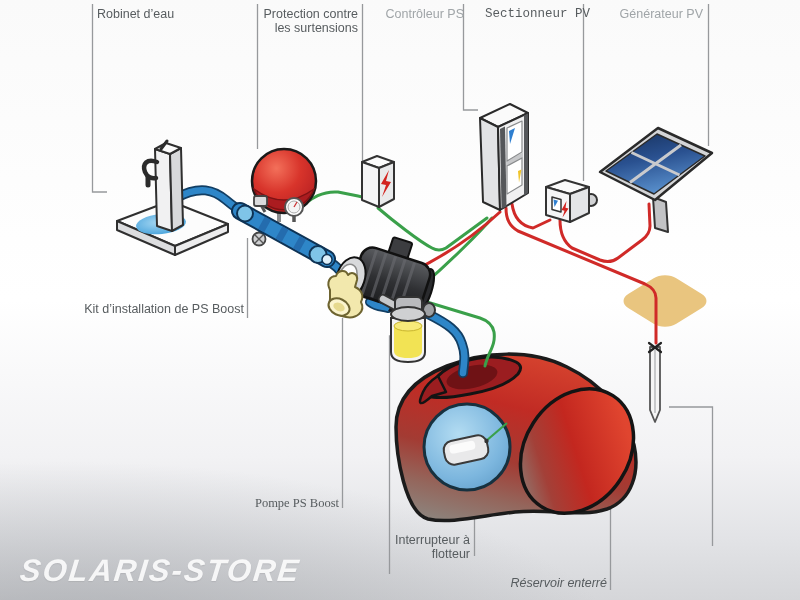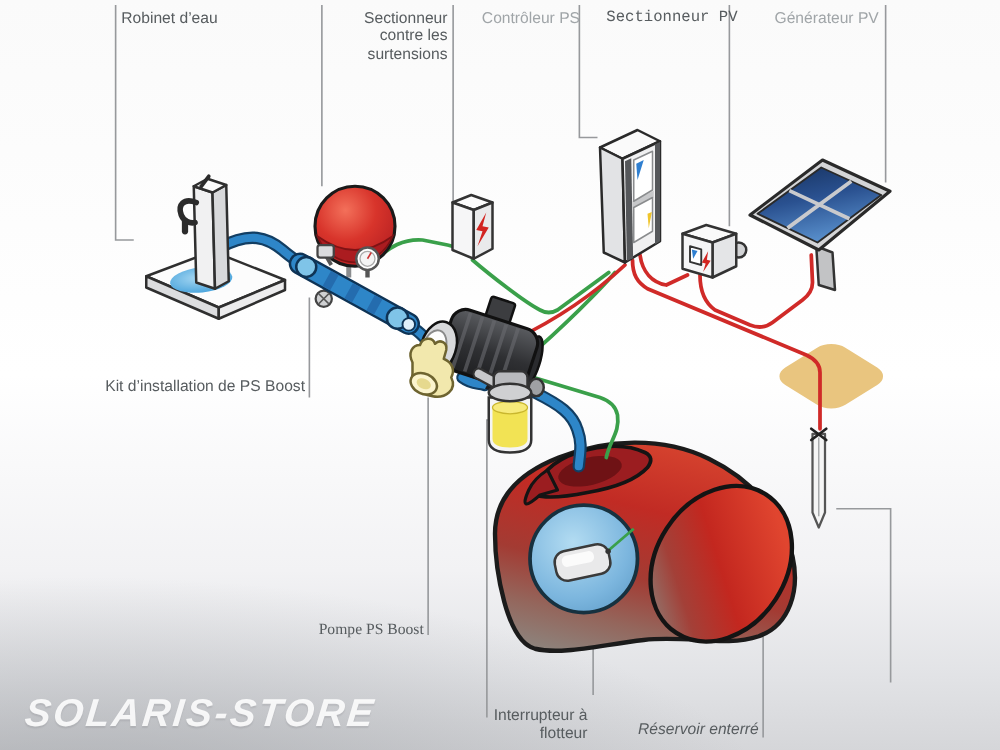--- a/index.html
+++ b/index.html
@@ -245,24 +245,24 @@
   </g>
 
   <g>
     <path d="M650,347 L660,347 L660,410 L655,422 L650,410 Z" fill="#f5f5f5" stroke="#555" stroke-width="1.8" stroke-linejoin="round"></path>
     <path d="M655,350 V413" stroke="#a9abad" stroke-width="1.2"></path>
     <path d="M649,343 L661,352 M661,343 L649,352" stroke="#222" stroke-width="2.2" stroke-linecap="round"></path>
   </g>
 </svg>
 
 <div class="label label--left label--nowrap" style="left:97px;top:7px;">Robinet d’eau</div>
-<div class="label" style="left:258px;top:7px;width:100px;">Sectionneur contre les surtensions</div>
+<div class="label" style="left:258px;top:7px;width:100px;">Protection contre les surtensions</div>
 <div class="label label--light label--nowrap" style="left:376px;top:7px;width:88px;text-align:right;">Contrôleur PS</div>
 <div class="label label--nowrap" style="left:485px;top:7px;width:93px;font-family:Liberation Mono, monospace;">Sectionneur PV</div>
 <div class="label label--light label--nowrap" style="left:610px;top:7px;width:93px;">Générateur PV</div>
 <div class="label label--nowrap" style="left:70px;top:302px;width:174px;">Kit d’installation de PS Boost</div>
 <div class="label label--nowrap" style="left:235px;top:496px;width:104px;font-family:Liberation Serif, serif;">Pompe PS Boost</div>
-<div class="label" style="left:386px;top:533px;width:84px;margin-top:32px;">Interrupteur à flotteur</div>
+<div class="label" style="left:386px;top:533px;width:84px;">Interrupteur à flotteur</div>
 <div class="label label--nowrap" style="left:490px;top:576px;width:117px;font-style:italic;">Réservoir enterré</div>
 
 <div class="watermark">SOLARIS-STORE</div>
 
 </div>
 
 </body></html>

